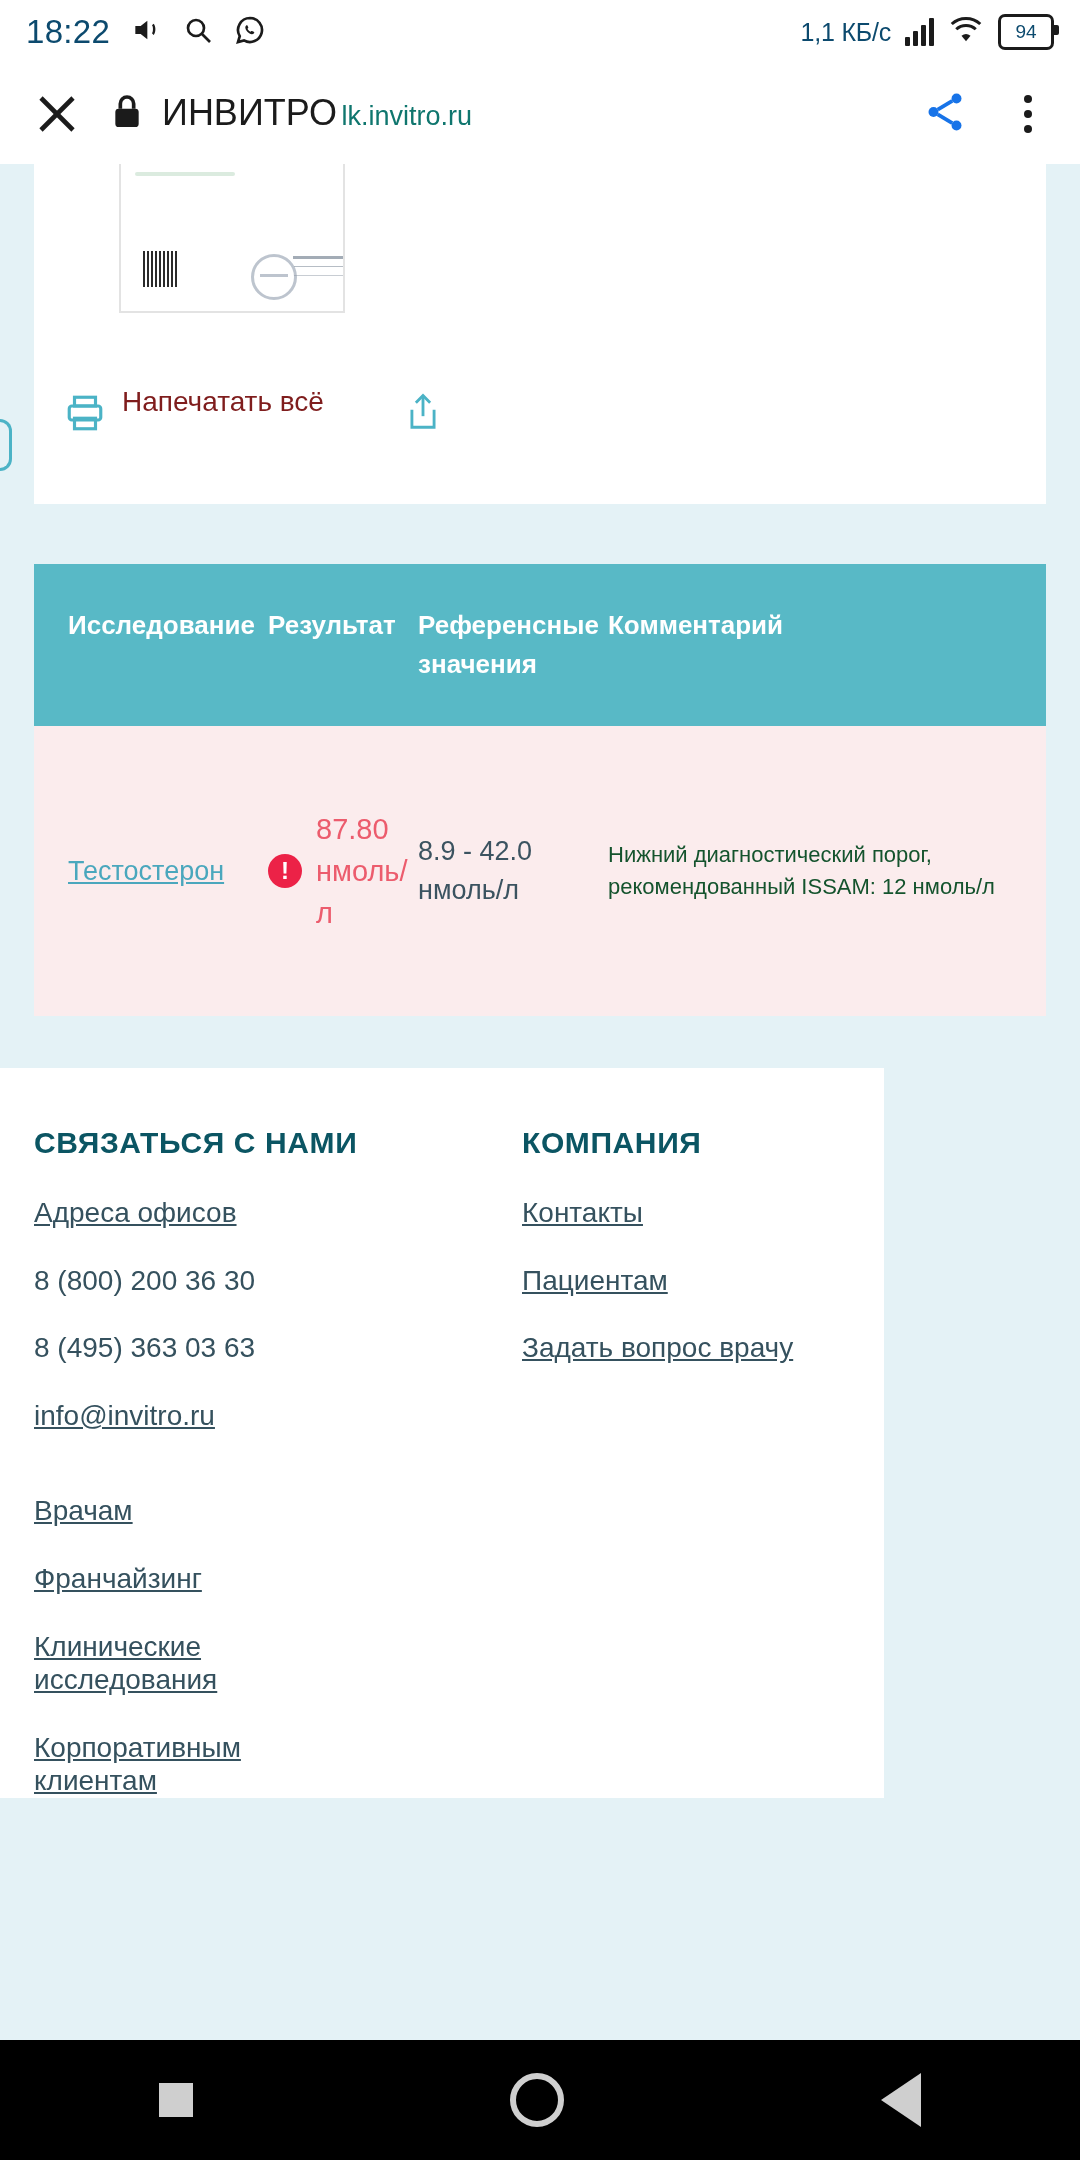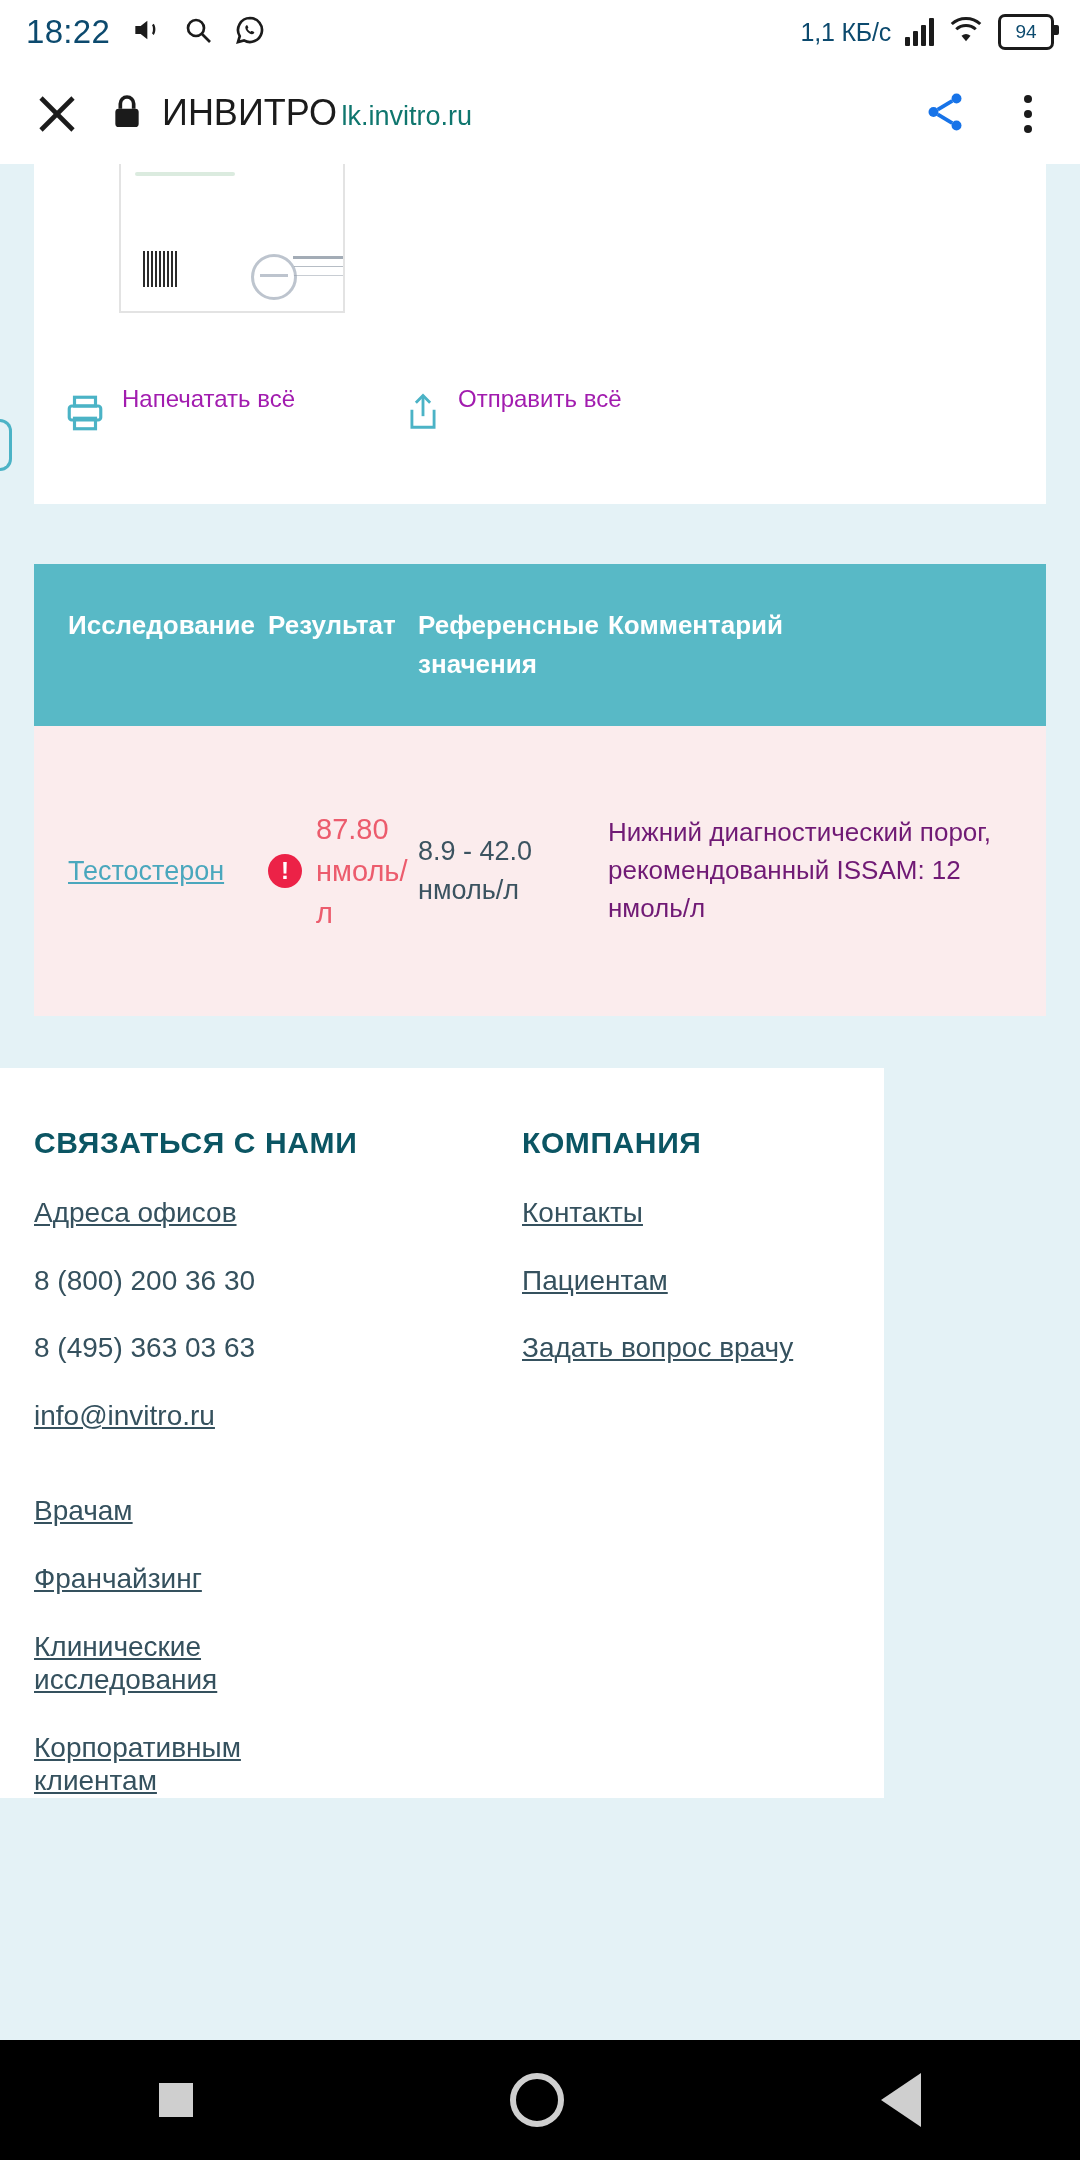--- a/index.html
+++ b/index.html
@@ -227,24 +227,24 @@
     display: flex;
     gap: 52px;
   }
   .action {
     display: flex;
     align-items: flex-start;
     gap: 16px;
     color: #3aa6bb;
   }
   .action .label {
-    font-size: 24px;
+    font-size: 28px;
     line-height: 1.28;
     width: 230px;
-    color: #a21caf;
+    color: #7f1d1d;
   }
   .action .icon {
     margin-top: 8px;
     flex: 0 0 auto;
   }
 
   .left-tab {
     position: absolute;
     left: 0;
     top: 255px;
@@ -314,22 +314,22 @@
     font-size: 29px;
     line-height: 1.45;
     width: 96px;
   }
   .cell-ref {
     color: #3b5360;
     font-size: 27px;
     line-height: 1.45;
   }
   .cell-comm {
-    color: #701a75;
-    font-size: 26px;
+    color: #14532d;
+    font-size: 22px;
     line-height: 1.45;
   }
 
   
   .footer {
     margin-top: 52px;
     background: #ffffff;
     width: 884px;
     height: 730px;
     padding: 58px 34px 0 34px;
@@ -489,21 +489,20 @@
         <span class="label">Напечатать всё</span>
       </div>
       <div class="action">
         <span class="icon">
           <svg width="38" height="42" viewBox="0 0 24 26" fill="none" stroke="#4bb3c6" stroke-width="1.8">
             <path d="M5 11v11h14V11"></path>
               <path d="M12 2v13"></path>
               <path d="M7.5 6.5L12 2l4.5 4.5"></path>
           </svg>
         </span>
-        <span class="label">Отправить всё</span>
       </div>
     </div>
   </div>
 
   <div class="results">
     <div class="results-head">
       <div class="col-study">Исследование</div>
       <div class="col-result">Результат</div>
       <div class="col-ref">Референсные значения</div>
       <div class="col-comm">Комментарий</div>

